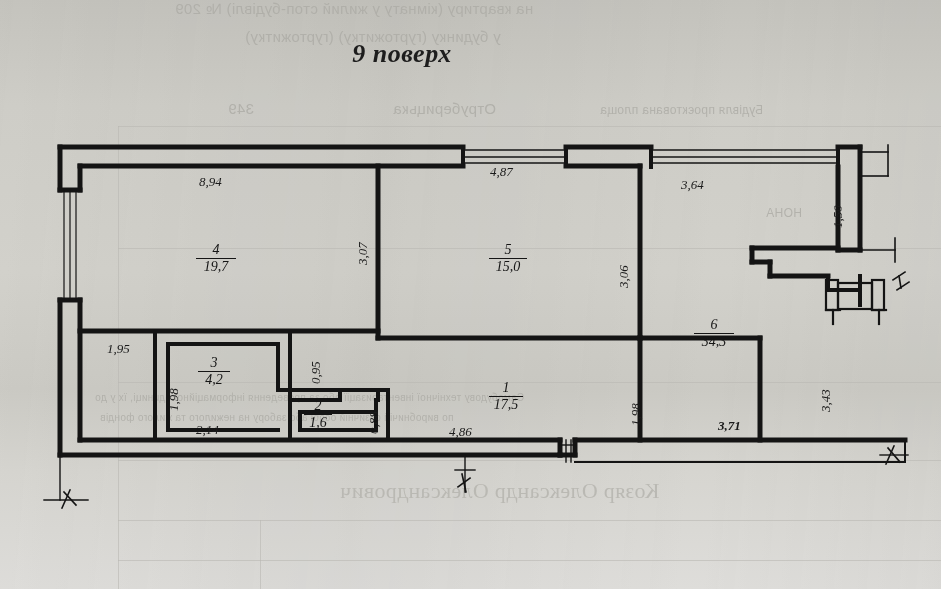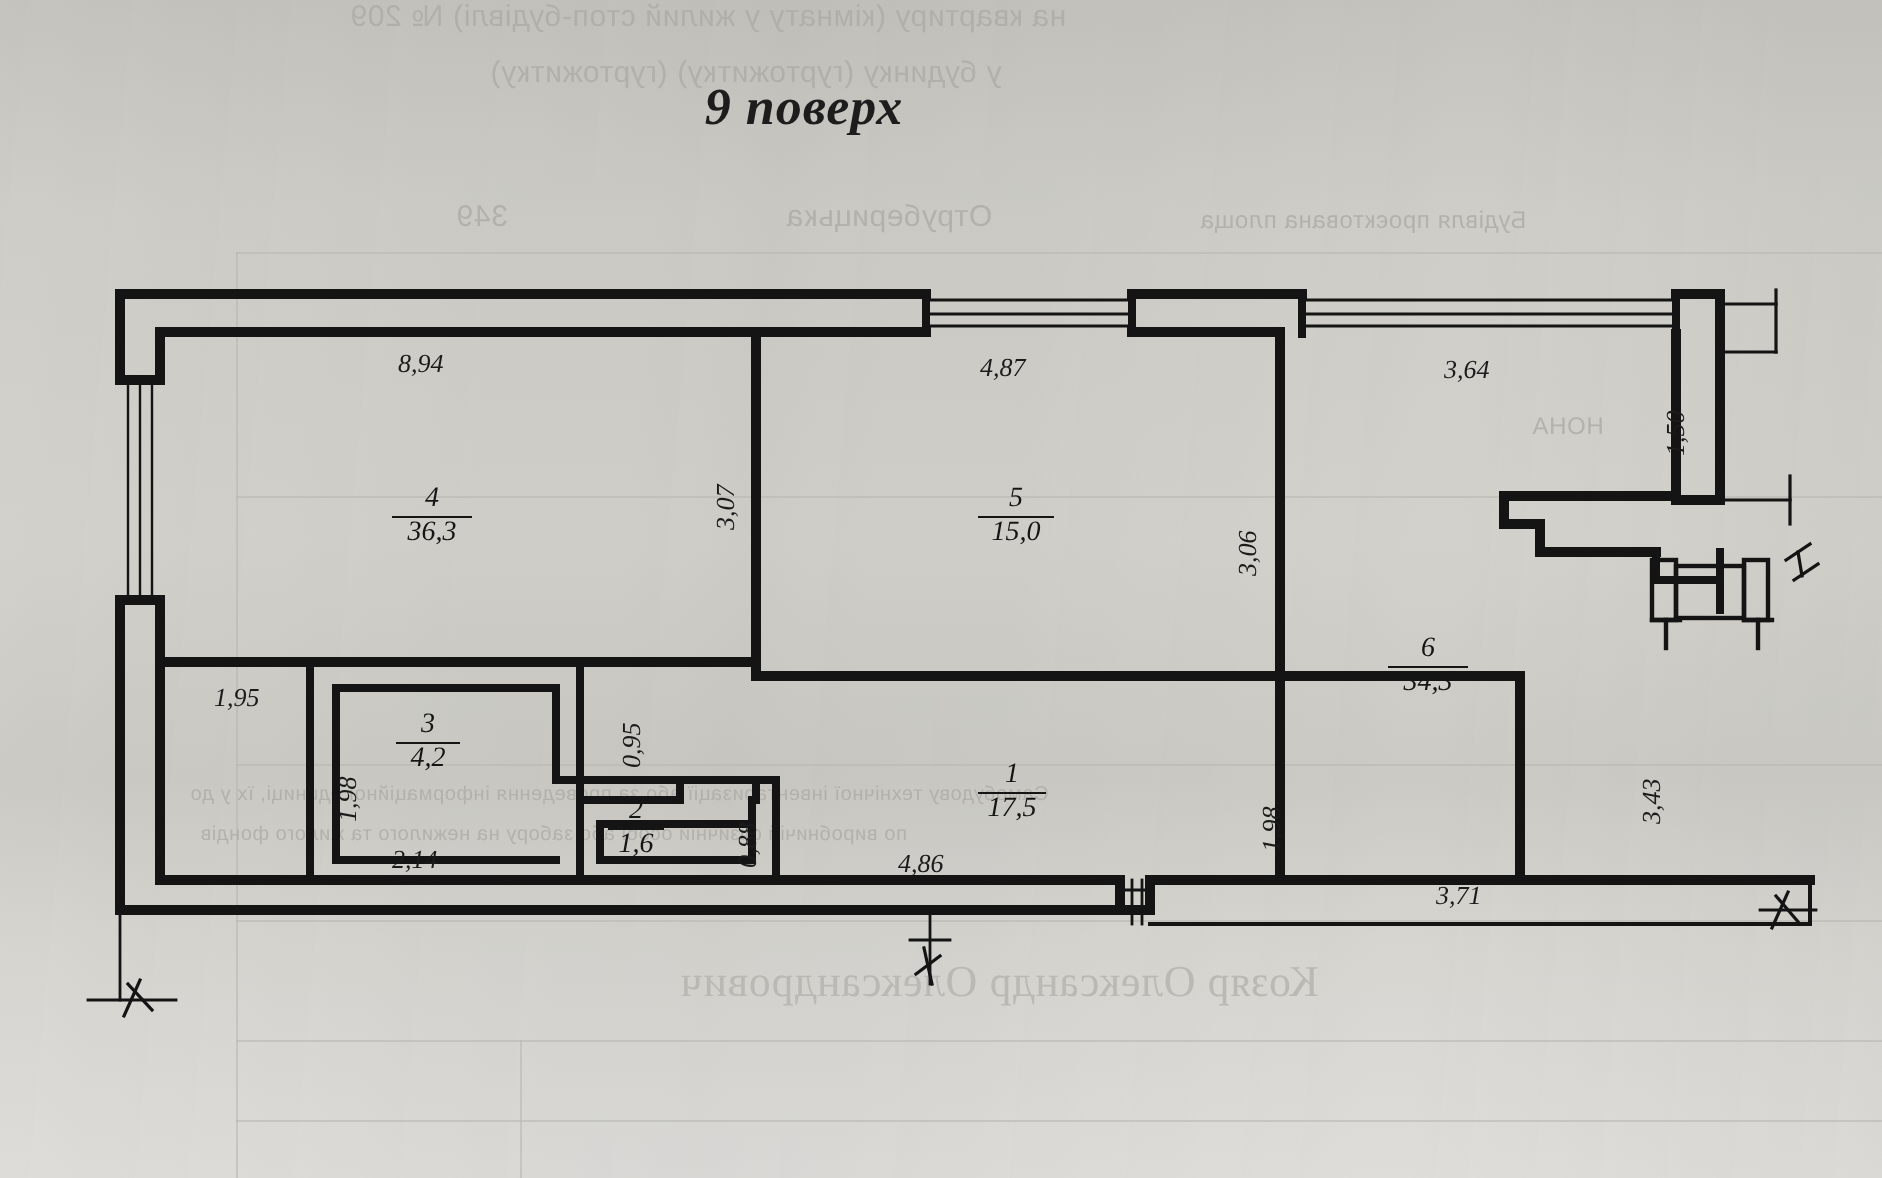--- a/index.html
+++ b/index.html
@@ -214,21 +214,21 @@
 
     <path d="M880,455 L908,455" stroke-width="1.4"></path>
     <path d="M888,448 L900,462" stroke-width="1.6"></path>
     <path d="M894,446 L886,464" stroke-width="1.6"></path>
   </g>
 </svg>
 
 <div class="room" style="left:186px;top:243px;width:60px;">
   <div class="num">4</div>
   <div class="bar" style="width:40px;"></div>
-  <div class="area">36,3</div>
+  <div class="area">19,7</div>
 </div>
 
 <div class="room" style="left:478px;top:243px;width:60px;">
   <div class="num">5</div>
   <div class="bar" style="width:38px;"></div>
   <div class="area">15,0</div>
 </div>
 
 <div class="room" style="left:684px;top:318px;width:60px;">
   <div class="num">6</div>
@@ -248,28 +248,28 @@
   <div class="area">1,6</div>
 </div>
 
 <div class="room" style="left:480px;top:381px;width:52px;">
   <div class="num">1</div>
   <div class="bar" style="width:34px;"></div>
   <div class="area">17,5</div>
 </div>
 
 <div class="dim" style="left:199px;top:174px;">8,94</div>
-<div class="dim" style="left:490px;top:176px;">4,87</div>
-<div class="dim" style="left:722px;top:177px;">3,64</div>
+<div class="dim" style="left:490px;top:164px;">4,87</div>
+<div class="dim" style="left:681px;top:177px;">3,64</div>
 
 <div class="dim vert" style="left:355px;top:265px;">3,07</div>
 <div class="dim vert" style="left:616px;top:288px;">3,06</div>
 <div class="dim vert" style="left:830px;top:228px;">1,50</div>
 <div class="dim vert" style="left:818px;top:412px;">3,43</div>
 <div class="dim vert" style="left:166px;top:411px;">1,98</div>
 <div class="dim vert" style="left:308px;top:384px;">0,95</div>
 <div class="dim vert" style="left:628px;top:426px;">1,98</div>
 <div class="dim vert" style="left:366px;top:434px;">0,88</div>
 
 <div class="dim" style="left:107px;top:341px;">1,95</div>
 <div class="dim" style="left:196px;top:422px;">2,14</div>
 <div class="dim" style="left:449px;top:424px;">4,86</div>
-<div class="dim" style="left:718px;top:440px;">3,71</div>
+<div class="dim" style="left:718px;top:418px;font-weight:bold;">3,71</div>
 
 </body></html>

